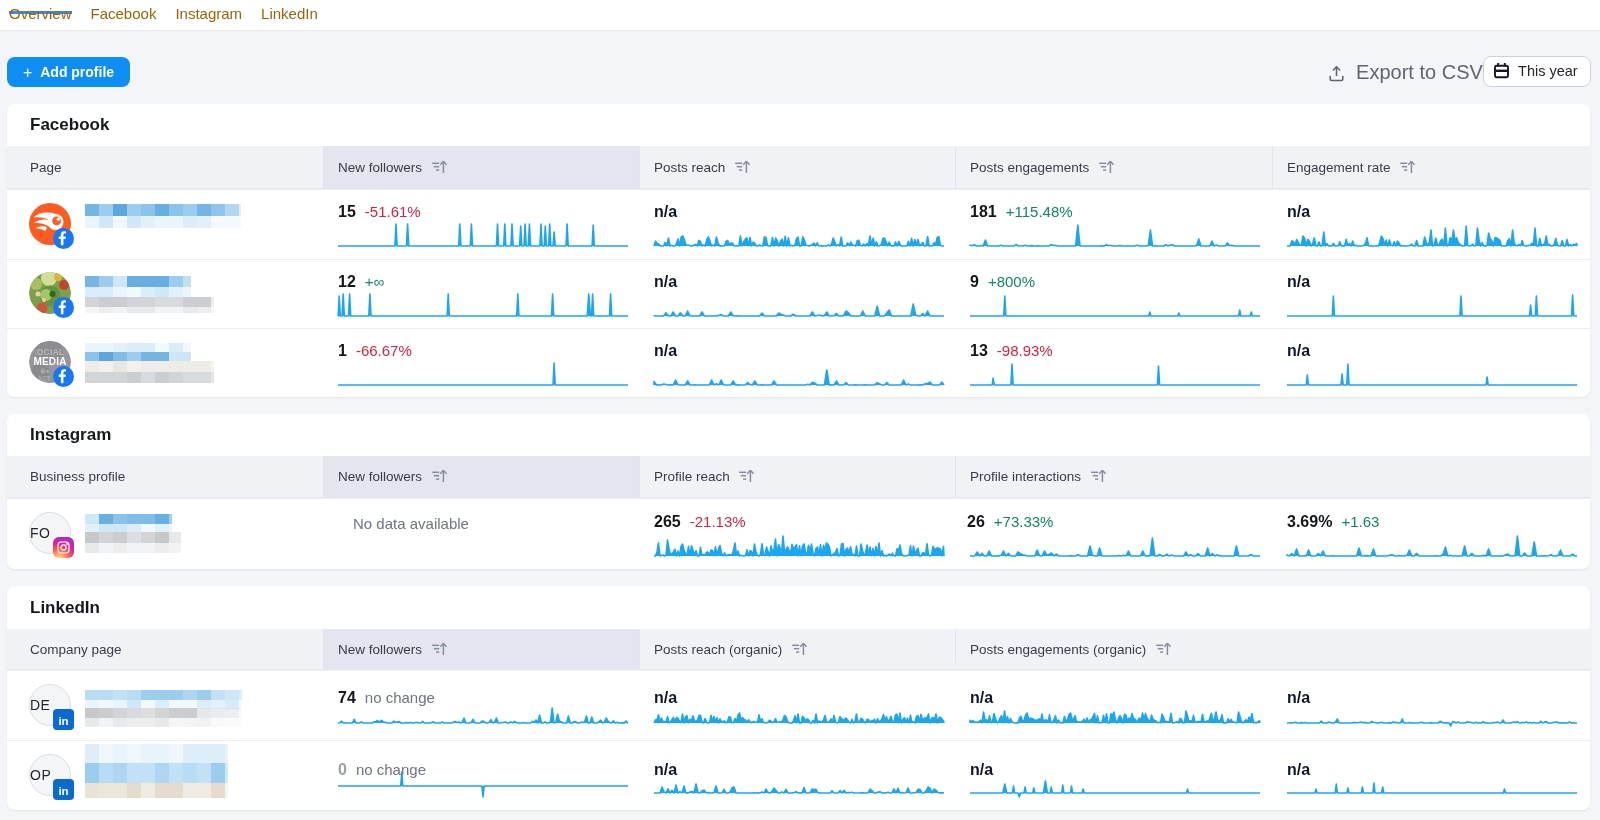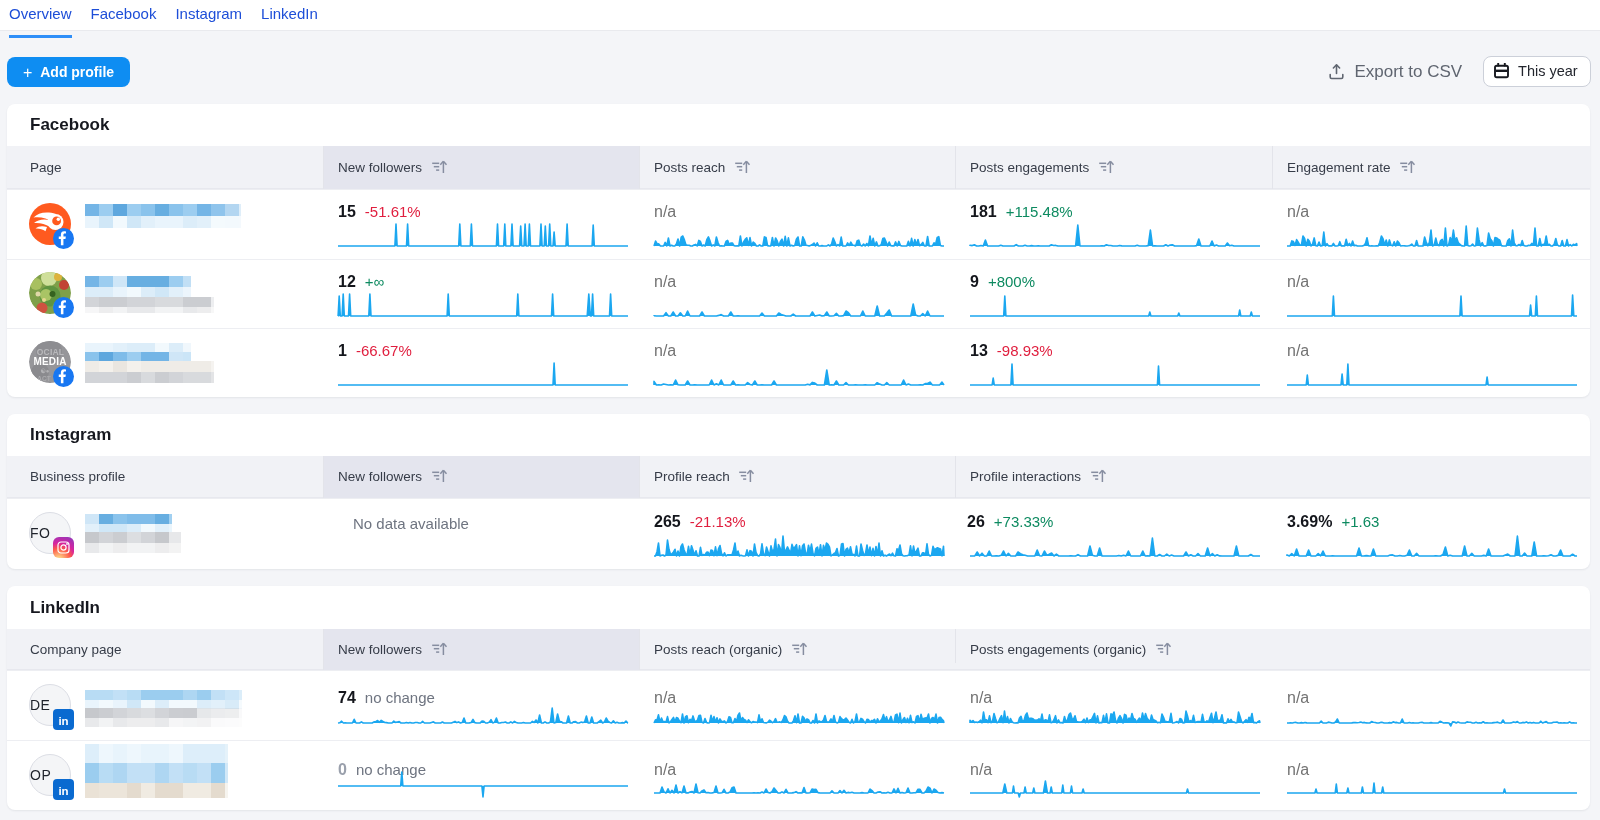--- a/index.html
+++ b/index.html
@@ -1,40 +1,40 @@
 <!DOCTYPE html>
 <html><head><meta charset="utf-8"><style>
 *{margin:0;padding:0;box-sizing:border-box}
 html,body{width:1600px;height:820px;overflow:hidden}
 body{font-family:"Liberation Sans",sans-serif;background:#f4f5f8;position:relative}
 .tabbar{position:absolute;left:0;top:0;width:1600px;height:31px;background:#fff;border-bottom:1px solid #e9eaee}
 .tabs{display:flex;gap:19px;padding-left:9px}
-.tab{font-size:15px;color:#1d4ed8;line-height:28px;height:38px;display:inline-block}
+.tab{font-size:15px;color:#a16207;line-height:28px;height:14px;display:inline-block}
 .tab.active{border-bottom:3px solid #2e8ef8;font-weight:400}
 .btn-add{position:absolute;left:7px;top:57px;width:123px;height:30px;background:#0e8df2;border-radius:8px;color:#fff;font-size:14px;font-weight:bold;line-height:30px;text-align:center}
 .btn-add .plus{font-size:16px;font-weight:400;margin-right:8px;position:relative;top:1px}
-.export{position:absolute;top:57px;left:1328px;height:30px;line-height:30px;font-size:17px;color:#5f6570}
+.export{position:absolute;top:57px;left:1328px;height:30px;line-height:30px;font-size:20px;color:#5f6570}
 .btn-year{position:absolute;top:56px;left:1483px;width:108px;height:31px;background:#fff;border:1px solid #ccd0d9;border-radius:8px;font-size:14.5px;color:#23262e;line-height:29px;text-align:left;padding-left:9px}
 .card{position:absolute;left:7px;width:1583px;background:#fff;border-radius:8px;box-shadow:0 1px 2px rgba(30,35,50,0.08)}
 .card-title{font-size:17px;font-weight:bold;color:#16181f;padding-left:23px}
 .thead{display:flex;background:#f1f2f6;border-bottom:1px solid #e7e8ee}
 .th{font-size:13.5px;color:#363c48;padding-left:14px;border-right:1px solid #e3e4ea}
 .th:first-child{padding-left:23px}
 .th:last-child{border-right:none}
 .th.hl{background:#e4e5ee}
 .row{position:absolute;left:0;width:1583px;border-top:1px solid #edeef2}
 .row:first-of-type{border-top:none}
 .val{position:absolute;font-size:16px;white-space:nowrap}
 .num{font-weight:bold;color:#14161c}
 .numg{font-weight:bold;color:#9aa0ac}
 .pct{font-size:15px;margin-left:9px}
 .red{color:#e01e3e}
 .green{color:#0d8a60}
 .greyt{color:#6e7480;font-size:15px}
-.na{font-weight:normal;color:#737373;font-size:16px}
+.na{font-weight:bold;color:#0f172a;font-size:16px}
 .spark{position:absolute}
 .avatar{position:absolute;width:42px;height:42px;border-radius:50%}
 .badge{position:absolute;width:21px;height:21px}
 .init-av{width:42px;height:42px;border-radius:50%;background:#f4f5f7;border:1px solid #dcdee5;color:#1f232b;font-size:14px;text-align:left;line-height:40px;letter-spacing:0.5px}
 .mos{position:absolute}
 </style></head><body>
 <div class="tabbar">
     <div class="tabs">
       <span class="tab active">Overview</span>
       <span class="tab">Facebook</span>

